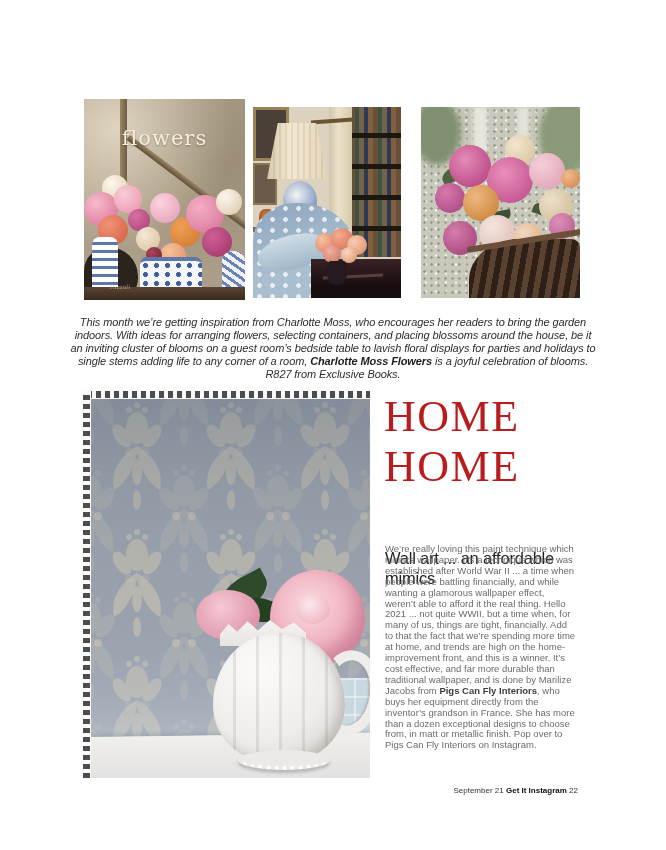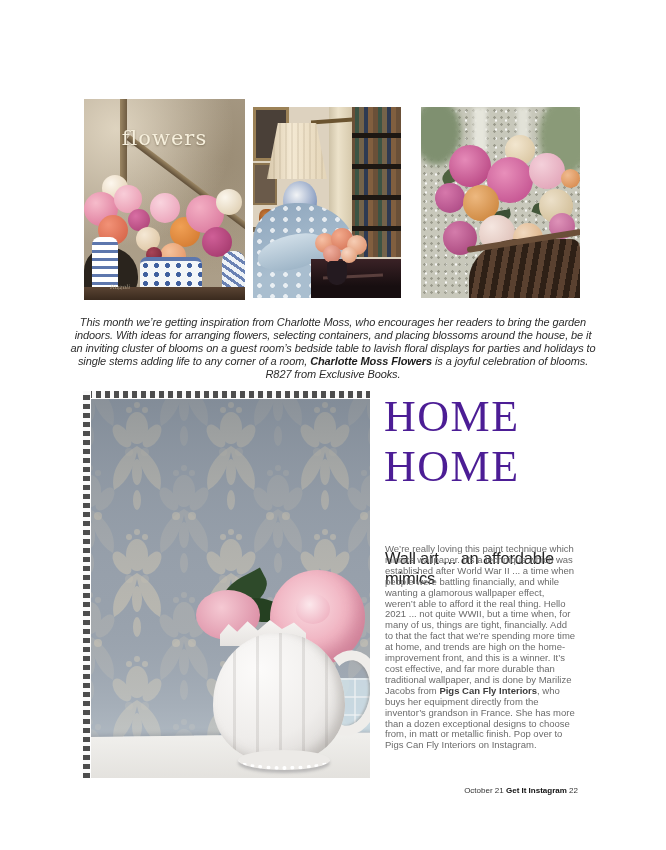--- a/index.html
+++ b/index.html
@@ -63,21 +63,21 @@
   .jug-rim{position:absolute;left:130px;top:222px;width:86px;height:26px;
     background:linear-gradient(180deg,#f6f4f2,#e6e3e0);
     clip-path:polygon(0 55%,10% 15%,20% 45%,32% 5%,44% 40%,58% 0,72% 35%,86% 10%,100% 50%,100% 100%,0 100%);}
   .jug-handle{position:absolute;left:228px;top:252px;width:42px;height:66px;border:10px solid #efedea;
     border-left-color:transparent;border-radius:50%;transform:rotate(8deg);
     box-shadow:inset -2px 0 2px rgba(140,135,130,.4);}
   .jug-base{position:absolute;left:148px;top:352px;width:92px;height:16px;border-radius:50%;
     background:#eceae7;border-bottom:4px dotted #ffffff;box-shadow:0 3px 3px rgba(120,120,125,.4);}
 
   
-  .headline{position:absolute;left:384px;top:392px;width:200px;color:#4c1d95;
+  .headline{position:absolute;left:384px;top:392px;width:200px;color:#b91c1c;
     font-family:"Liberation Serif",serif;font-size:44px;line-height:50px;letter-spacing:1.5px;}
   .subhead{position:absolute;left:385px;top:548px;width:200px;color:#222;
     font-size:16.5px;line-height:20px;letter-spacing:-0.2px;}
   .bodycopy{position:absolute;left:385px;top:544px;width:191px;color:#6b6b6b;
     font-size:9.5px;line-height:10.9px;}
   .bodycopy b{color:#3c3c3c;}
   .folio{position:absolute;right:88px;top:786px;font-size:8px;color:#333;}
   .folio b{color:#111;}
 </style>
 </head>
@@ -210,18 +210,18 @@
   </figure>
 
   <h1 class="headline" style="margin:0;font-weight:normal">
     <div>HOME</div>
     <div>HOME</div>
   </h1>
   <h2 class="subhead" style="margin:0;font-weight:normal">Wall art ... an affordable mimics</h2>
   <p class="bodycopy" style="margin:0"><span>We’re really loving this paint technique which mimics wallpaper. It’s a technique which was established after World War II ... a time when people were battling financially, and while wanting a glamorous wallpaper effect, weren’t able to afford it the real thing. Hello 2021 ... not quite WWII, but a time when, for many of us, things are tight, financially. Add to that the fact that we’re spending more time at home, and trends are high on the home-improvement front, and this is a winner. It’s cost effective, and far more durable than traditional wallpaper, and is done by Marilize Jacobs from </span><b>Pigs Can Fly Interiors</b><span>, who buys her equipment directly from the inventor’s grandson in France. She has more than a dozen exceptional designs to choose from, in matt or metallic finish. Pop over to Pigs Can Fly Interiors on Instagram.</span></p>
 
   <div class="folio">
-    <span>October 21</span>
+    <span>September 21</span>
     <b>Get It Instagram</b>
     <span>22</span>
   </div>
 
 </div>
 
 </body></html>

